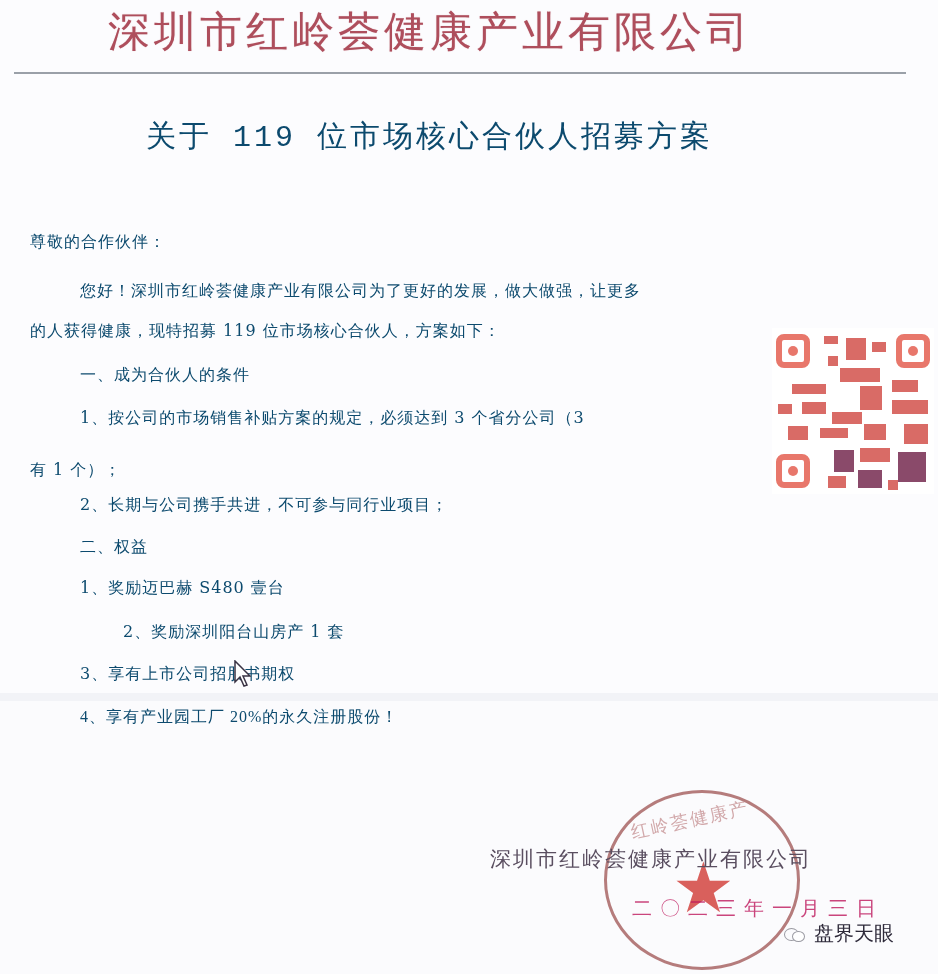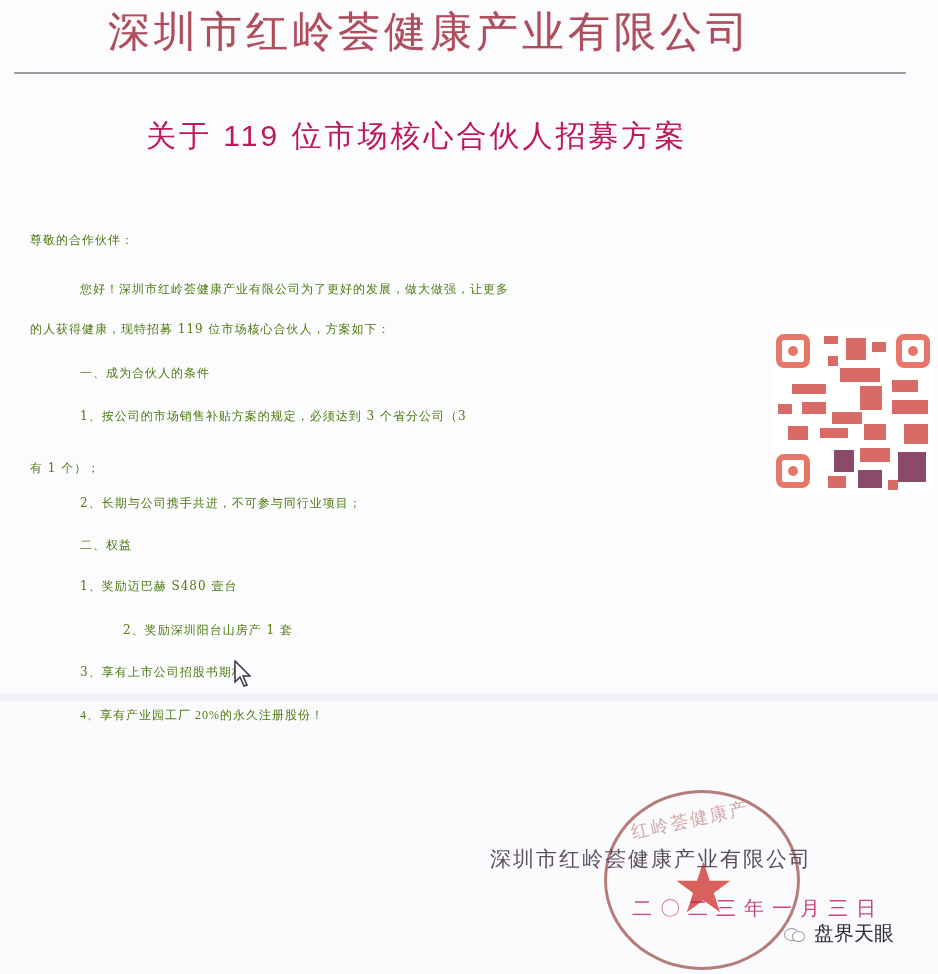--- a/index.html
+++ b/index.html
@@ -28,29 +28,29 @@
       white-space: nowrap;
       opacity: 0.92;
       text-shadow: 0 0 1px rgba(168,64,79,0.4);
     }
     .header-rule {
       position: absolute; left: 14px; top: 72px; width: 892px; height: 2px;
       background: #9aa0a8;
     }
     .doc-title {
       position: absolute; left: 146px; top: 116px;
-      font-family: Liberation Sans, sans-serif;
+      font-family: Liberation Mono, monospace;
       font-size: 30px; letter-spacing: 3px;
-      color: #be185d;
+      color: #0c4a6e;
       white-space: nowrap;
     }
     .body-text {
       position: absolute;
-      font-size: 12px;
-      color: #4d7c0f;
+      font-size: 16px;
+      color: #0c4a6e;
       white-space: nowrap;
       letter-spacing: 1px;
     }
     .qr {
       position: absolute; left: 772px; top: 328px; width: 162px; height: 166px;
       background: #fff;
     }
     .qr .finder {
       position: absolute; width: 34px; height: 34px;
       border: 6px solid #e8776b; border-radius: 8px; box-sizing: border-box;

